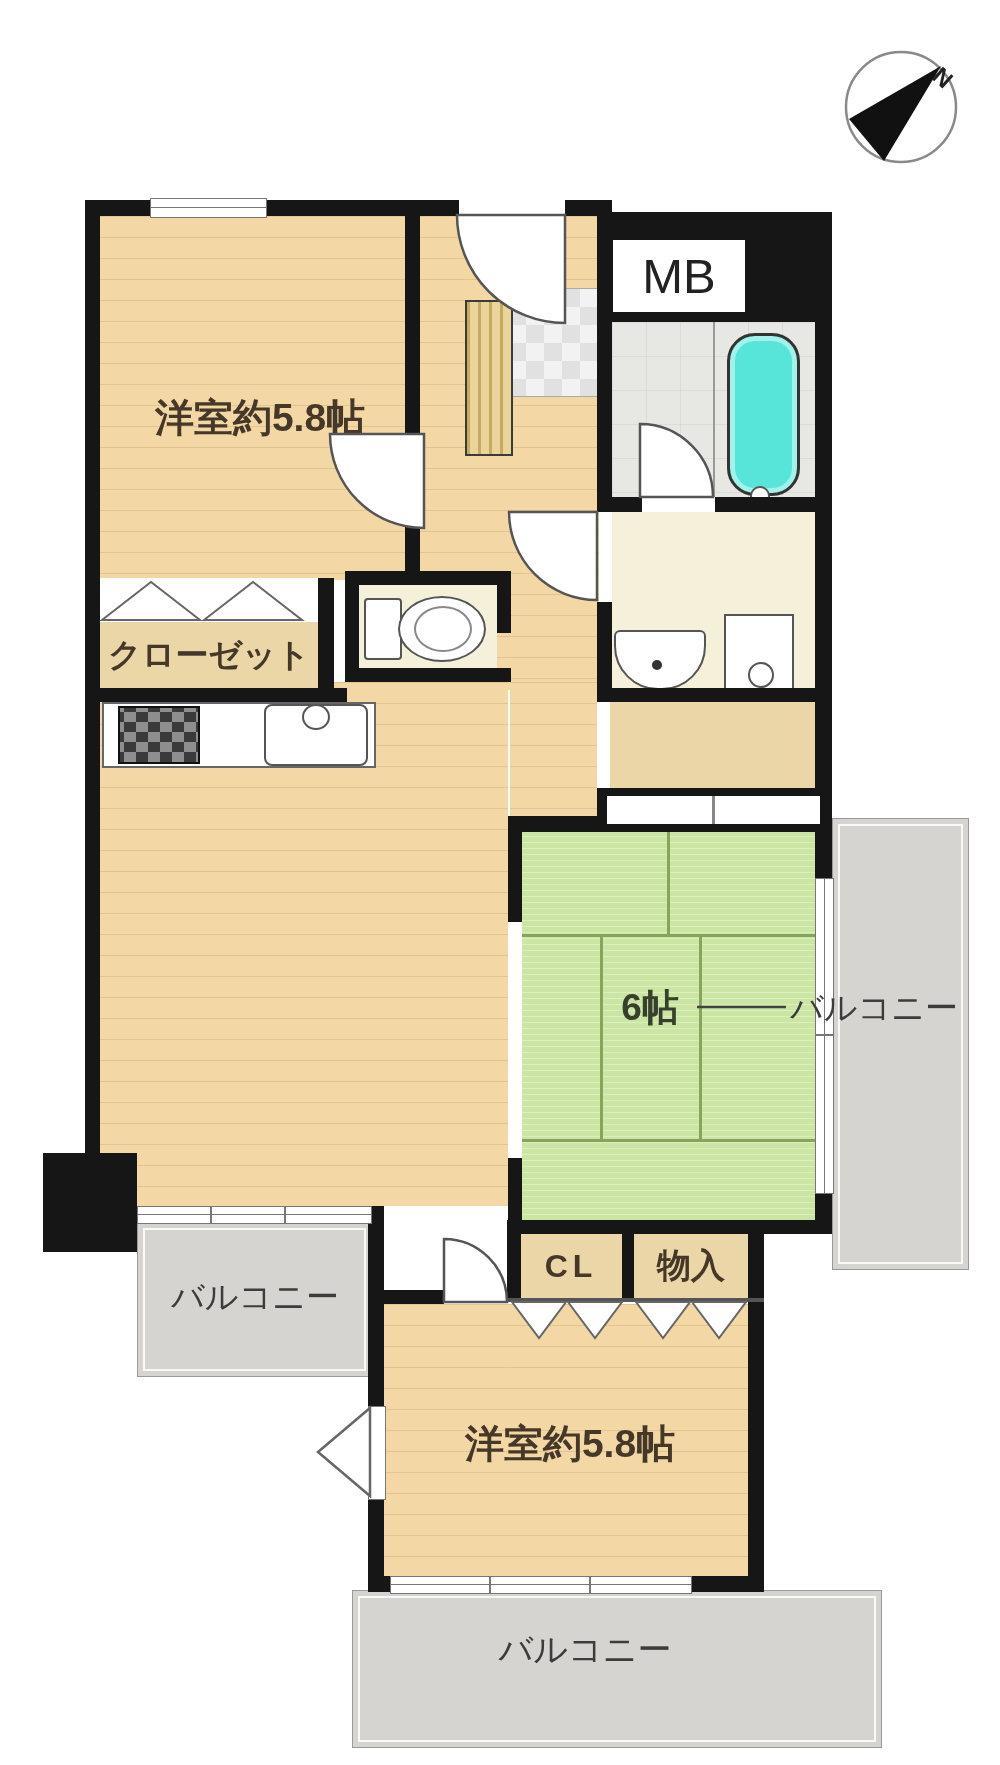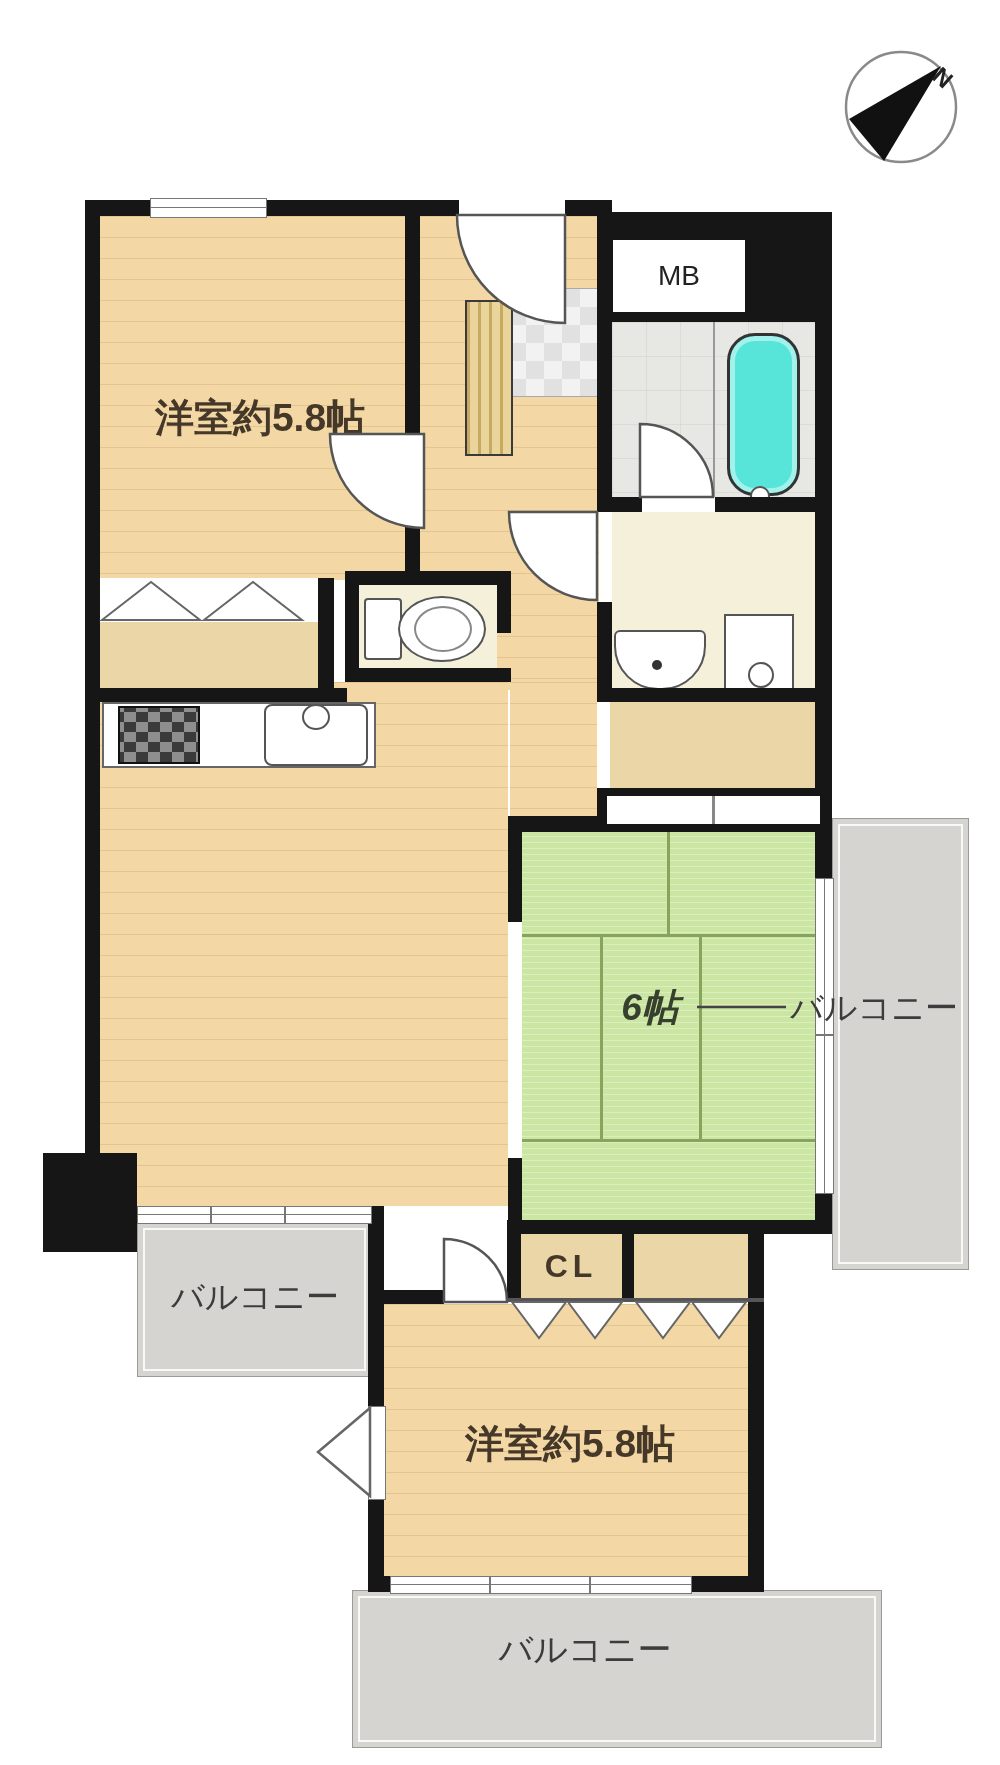--- a/index.html
+++ b/index.html
@@ -141,25 +141,27 @@
     <div class="mid" style="left:0;top:155px;width:17px;height:2px;"></div>
     </div>
   <div class="win" style="left:390px;top:1576px;width:300px;height:16px;">
     <div class="mid" style="left:0;top:7px;width:300px;height:1px;"></div>
     <div class="mid" style="left:98px;top:0;width:2px;height:16px;"></div>
     <div class="mid" style="left:198px;top:0;width:2px;height:16px;"></div>
     </div>
   <div class="win" style="left:368px;top:1406px;width:16px;height:92px;"></div>
 
   <div class="label" style="left:100px;top:392px;width:320px;height:52px;font-size:39px;">洋室約5.8帖</div>
-  <div class="label" style="left:613px;top:240px;width:132px;height:72px;background:#fff;color:#222;font-size:28px;font-weight:500;z-index:31;">MB</div>
-  <div class="label" style="left:600px;top:984px;width:100px;height:48px;font-size:37px;color:#37402c;font-style:italic;">6帖</div>
+  <div class="label" style="left:613px;top:240px;width:132px;height:72px;background:#fff;color:#222;font-size:49px;font-weight:500;z-index:31;">MB</div>
+  <div class="label" style="left:100px;top:622px;width:218px;height:66px;font-size:33px;">クローゼット</div>
+  <div class="label" style="left:600px;top:984px;width:100px;height:48px;font-size:37px;color:#37402c;">6帖</div>
   <div class="label" style="left:778px;top:986px;width:192px;height:44px;font-size:33px;color:#3c3c3c;font-weight:500;">バルコニー</div>
   <div class="label" style="left:145px;top:1272px;width:220px;height:50px;font-size:33px;color:#3c3c3c;font-weight:500;">バルコニー</div>
   <div class="label" style="left:520px;top:1234px;width:102px;height:64px;font-size:32px;letter-spacing:5px;">CL</div>
+  <div class="label" style="left:634px;top:1234px;width:114px;height:64px;font-size:34px;">物入</div>
   <div class="label" style="left:390px;top:1418px;width:360px;height:52px;font-size:39px;">洋室約5.8帖</div>
   <div class="label" style="left:420px;top:1625px;width:330px;height:50px;font-size:34px;color:#3c3c3c;font-weight:500;">バルコニー</div>
 
   <svg class="overlay" width="1000" height="1765" viewBox="0 0 1000 1765">
 
     <path d="M565,215 L457,215 A108,108 0 0 0 565,323 Z" fill="#fff" stroke="#555" stroke-width="2.5"></path>
     <path d="M424,434 L330,434 A94,94 0 0 0 424,528 Z" fill="#fff" stroke="#555" stroke-width="2.5"></path>
     <path d="M640,497 L640,424 A73,73 0 0 1 713,497 Z" fill="#fff" stroke="#555" stroke-width="2.5"></path>
     <path d="M597,512 L597,600 A88,88 0 0 1 509,512 Z" fill="#fff" stroke="#555" stroke-width="2.5"></path>
     <path d="M444,1302 L444,1239 A63,63 0 0 1 507,1302 Z" fill="#fff" stroke="#555" stroke-width="2.5"></path>

